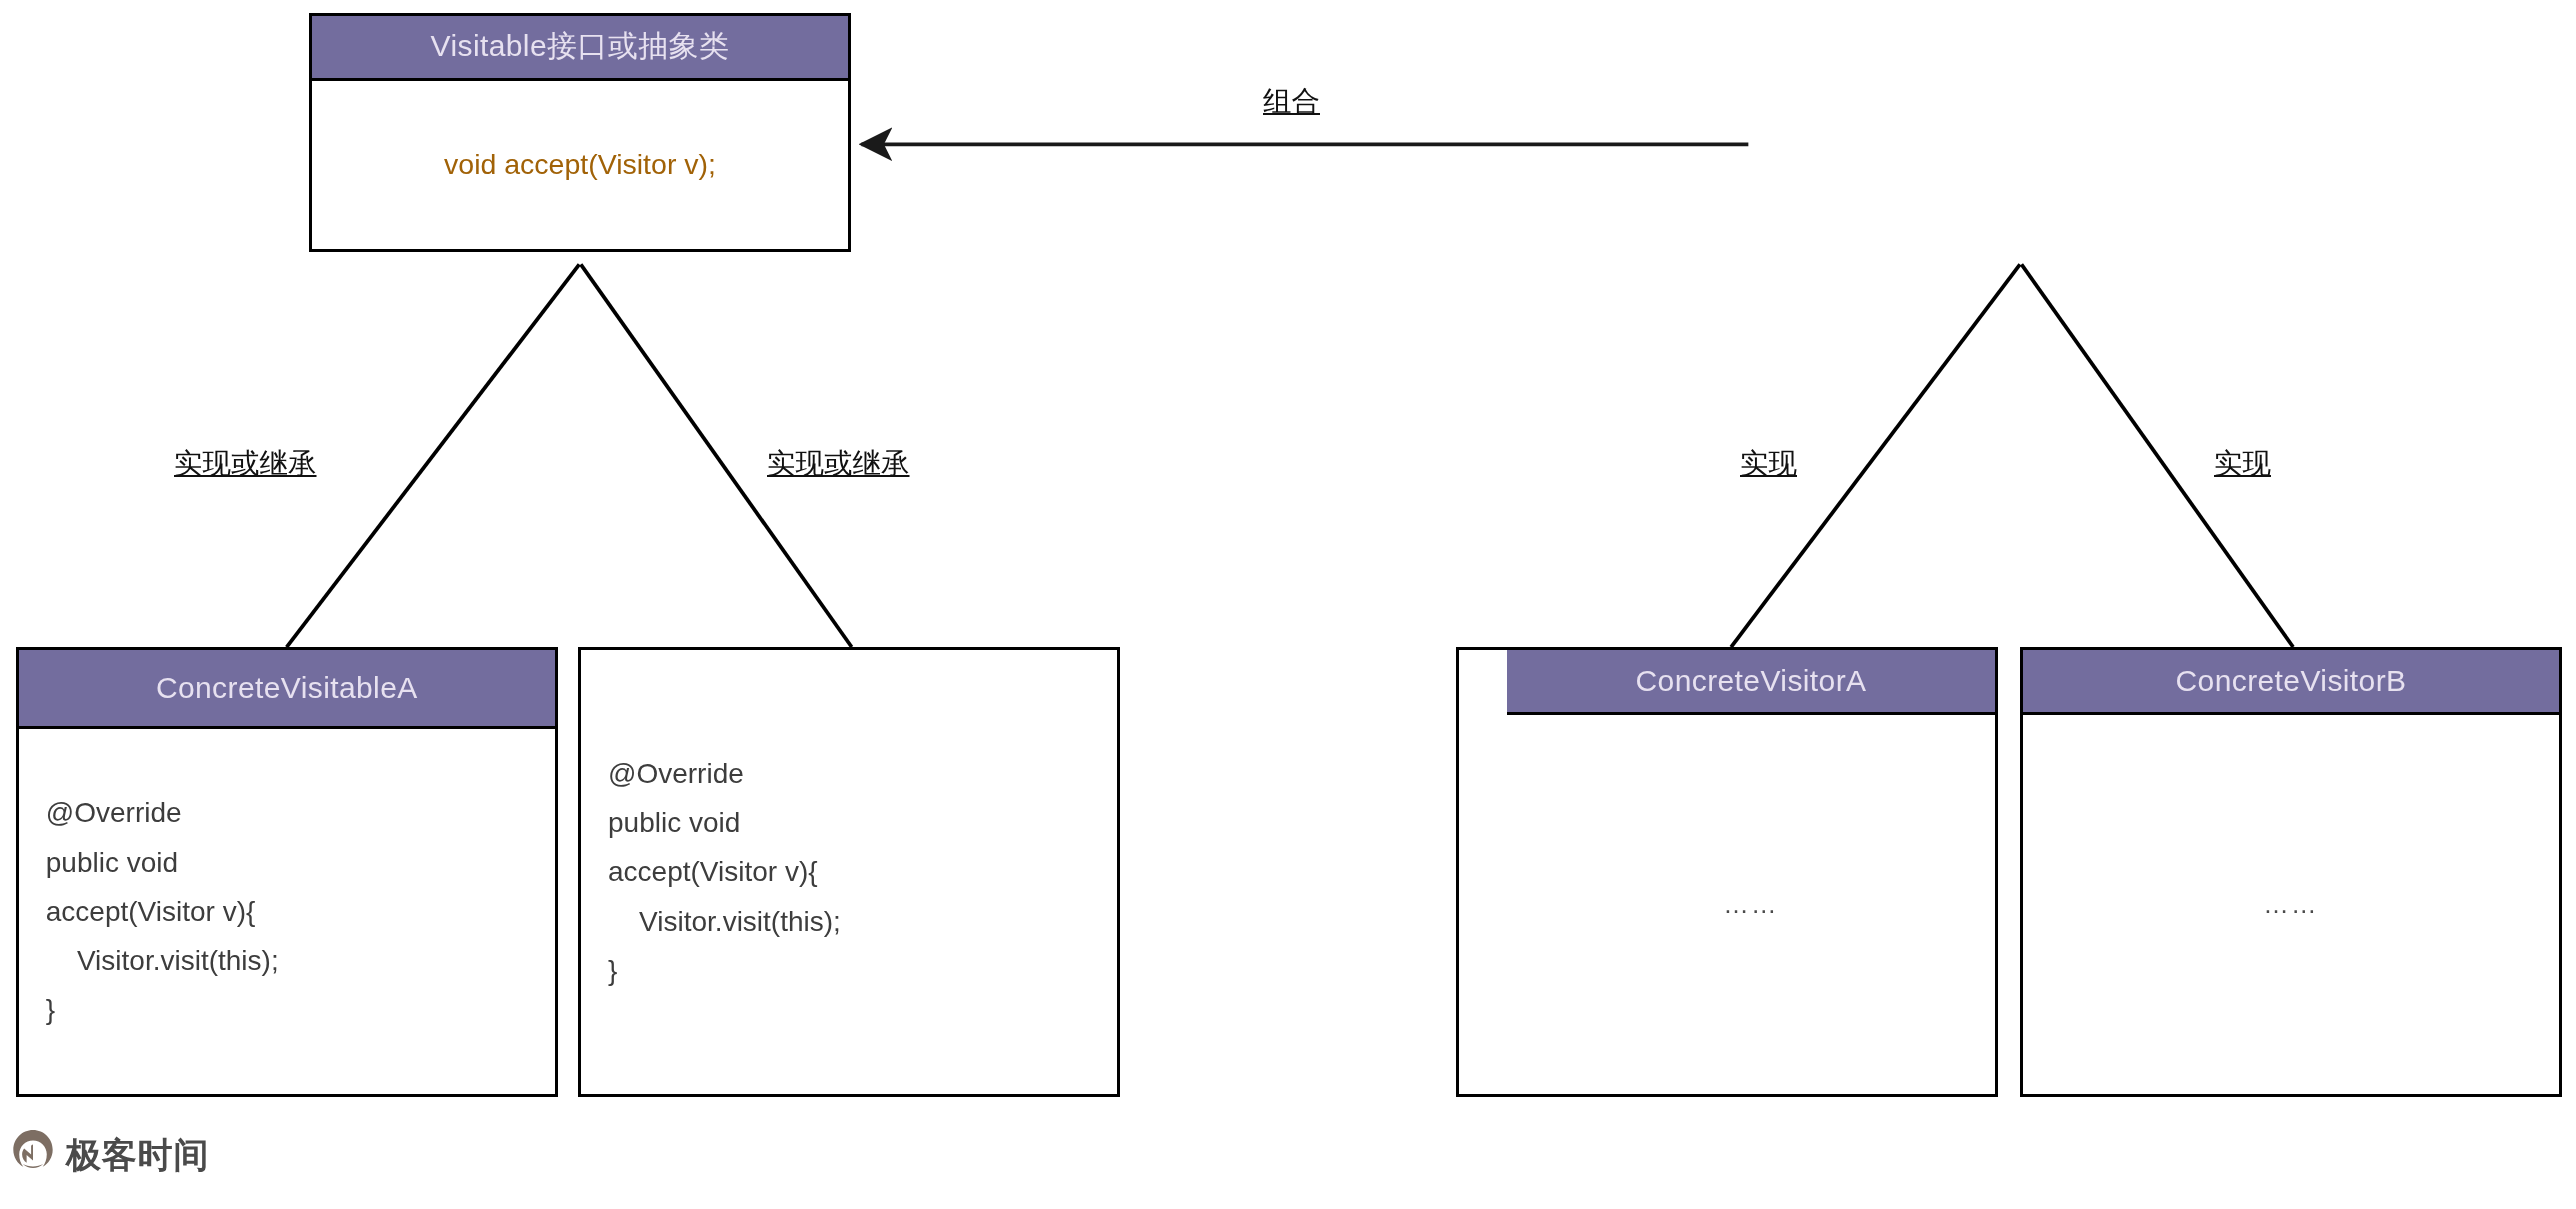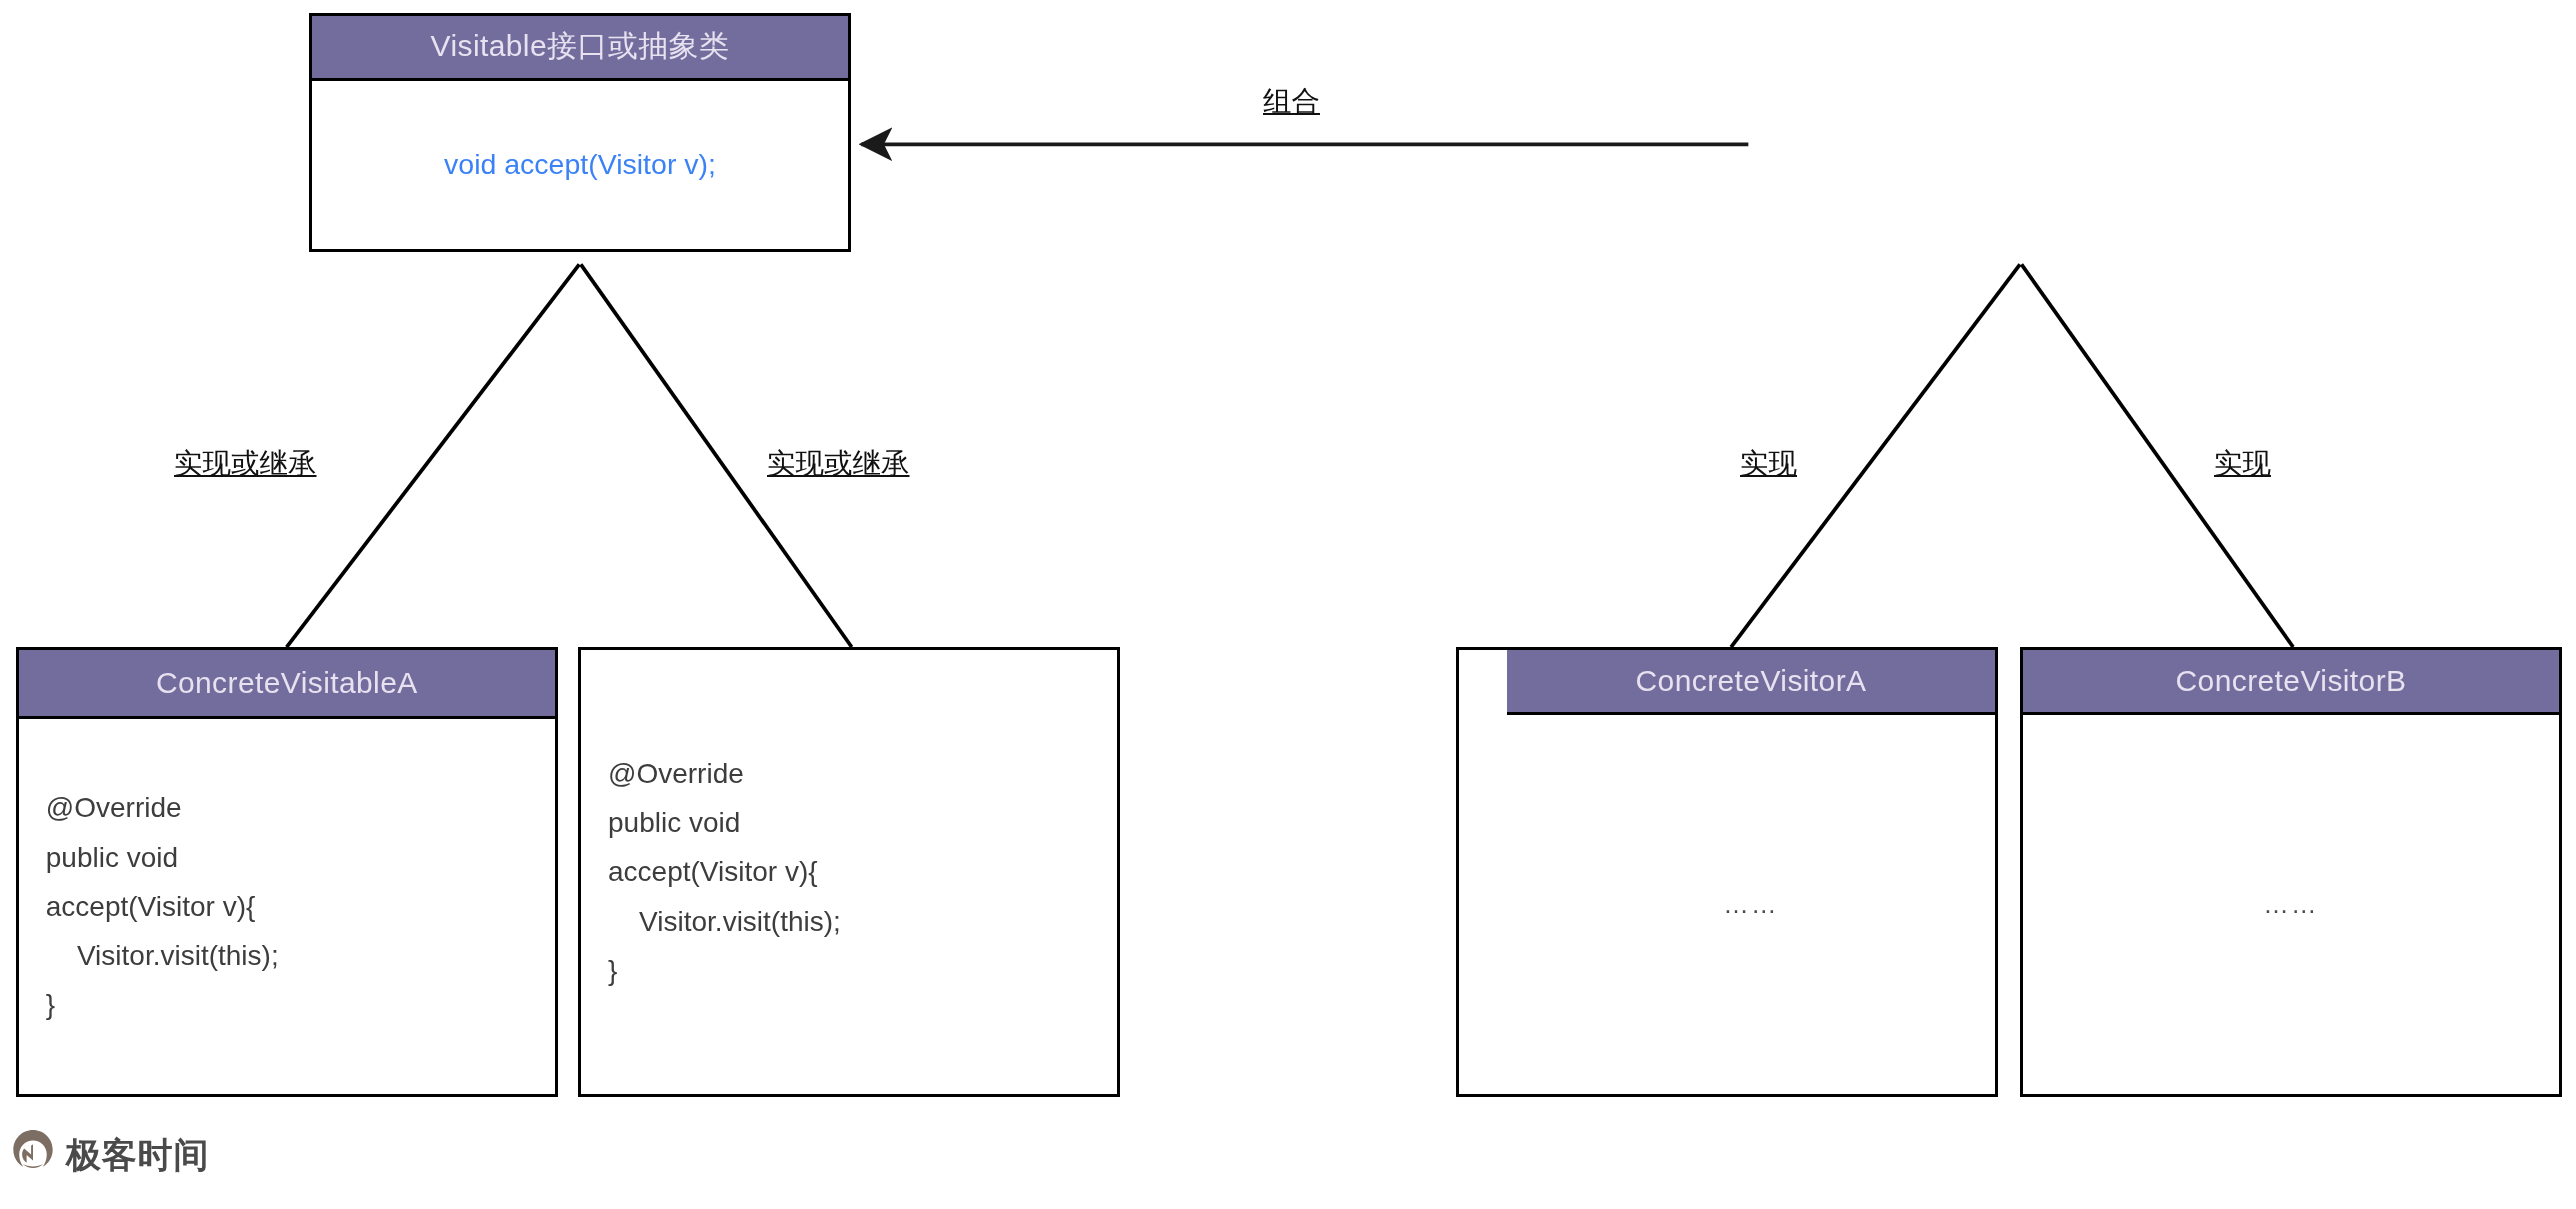--- a/index.html
+++ b/index.html
@@ -53,21 +53,21 @@
     position: relative;
     color: #3b3b3b;
     font-size: 28.5px;
   }
 
   
   .body-center-single {
     display: flex;
     align-items: center;
     justify-content: center;
-    color: #3b82f6;
+    color: #a16207;
   }
   .body-center-single .sig-line {
     white-space: pre;
   }
 
   .body-left-lines {
     display: flex;
     flex-direction: column;
     justify-content: center;
     padding-left: 42px;
@@ -167,21 +167,21 @@
     <div class="uml-header" style="height:65px;">
       <span>Visitable接口或抽象类</span>
     </div>
     <div class="uml-body body-center-single">
       <span class="sig-line">void accept(Visitor v);</span>
     </div>
   </div>
 
 
   <div class="uml-box" style="left:15.8px; top:647px; width:542px; height:450px;">
-    <div class="uml-header" style="height:69px;text-align:center;">
+    <div class="uml-header" style="height:79px;text-align:center;">
       <span>ConcreteVisitableA</span>
     </div>
     <div class="uml-body body-code">
       <span class="code-line">@Override</span>
       <span class="code-line">public void</span>
       <span class="code-line">accept(Visitor v){</span>
       <span class="code-line">    Visitor.visit(this);</span>
       <span class="code-line">}</span>
     </div>
   </div>

